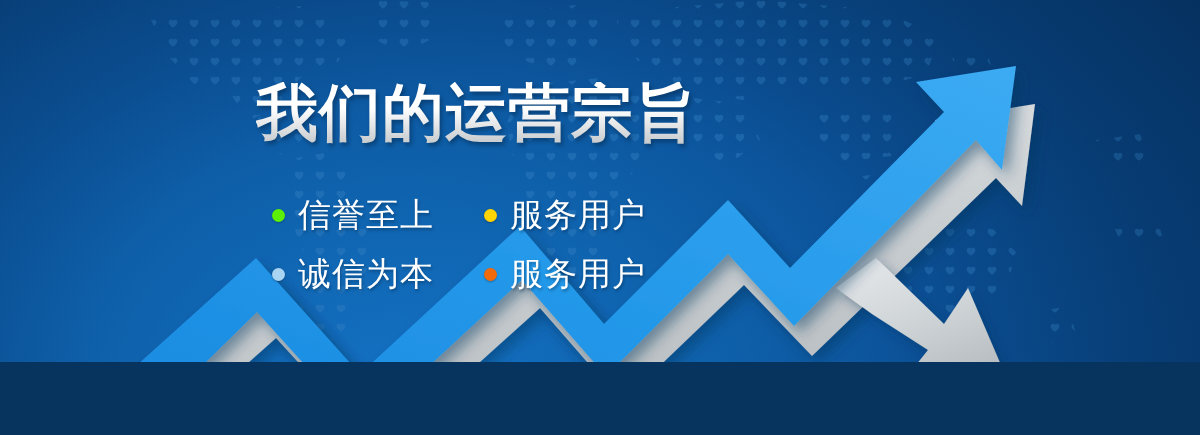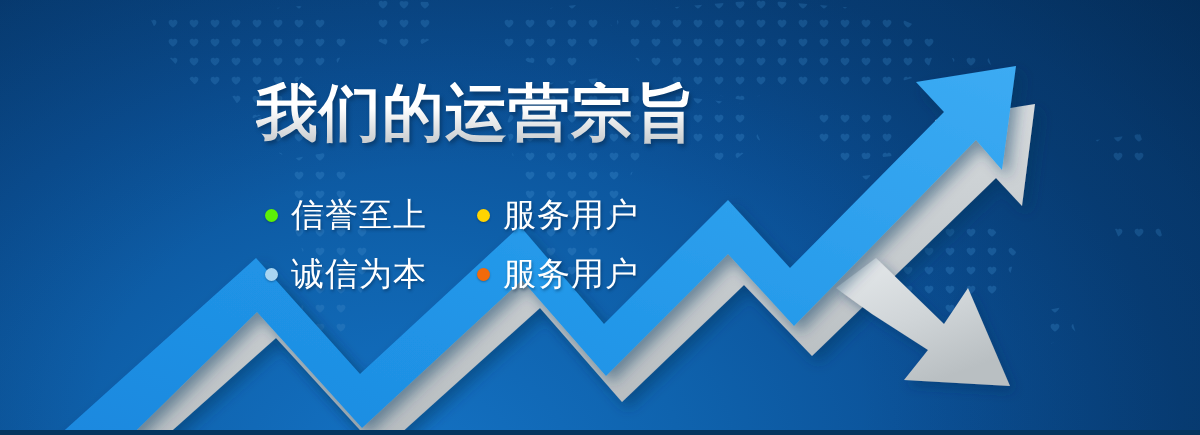--- a/index.html
+++ b/index.html
@@ -3,21 +3,21 @@
 <meta charset="utf-8">
 <style>
   html, body {
     margin: 0;
     padding: 0;
     background: #06345f;
   }
   .banner {
     position: relative;
     width: 1200px;
-    height: 430px;
+    height: 362px;
     overflow: hidden;
     font-family: "Liberation Sans", "DejaVu Sans", sans-serif;
     background:
       radial-gradient(ellipse 1050px 760px at 34% 108%, #1472c4 0%, #0f63ae 26%, #0b5096 52%, #08427f 74%, #063a72 100%);
   }
 
   
   .map-layer {
     position: absolute;
     inset: 0;
@@ -69,21 +69,21 @@
     background: linear-gradient(to bottom, #ffffff 0%, #ffffff 42%, #e7e9ea 66%, #c6cacd 100%);
     -webkit-background-clip: text;
     background-clip: text;
     color: transparent;
     -webkit-text-fill-color: transparent;
     filter: drop-shadow(2px 3px 2px rgba(2, 30, 60, 0.45));
     white-space: nowrap;
   }
   .points {
     position: absolute;
-    left: 265px;
+    left: 272px;
     top: 186px;
     width: 420px;
     text-align: center;
   }
   .point-row {
     display: flex;
     align-items: center;
     height: 59px;
   }
   .point {

